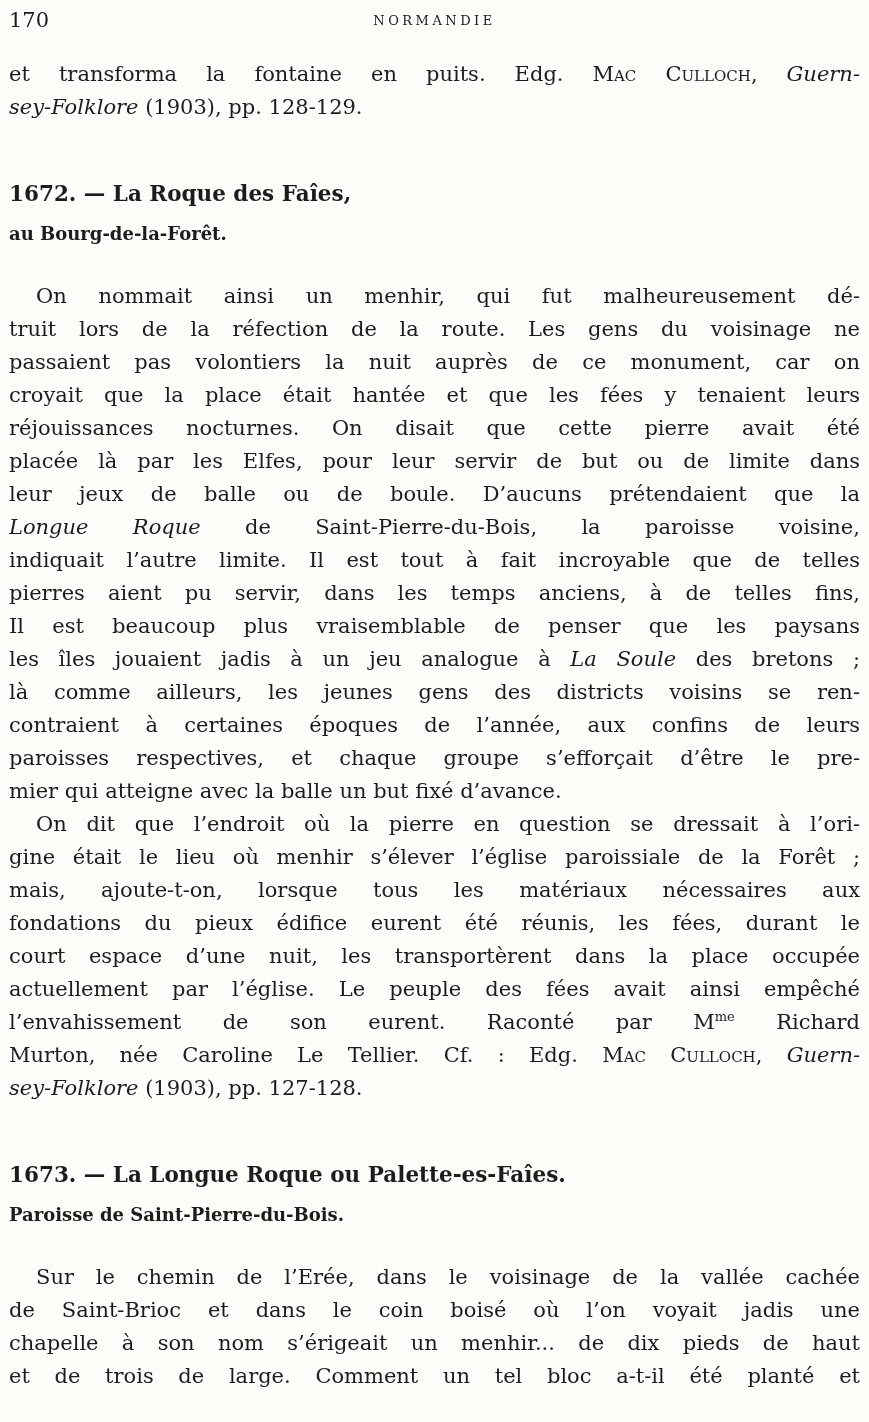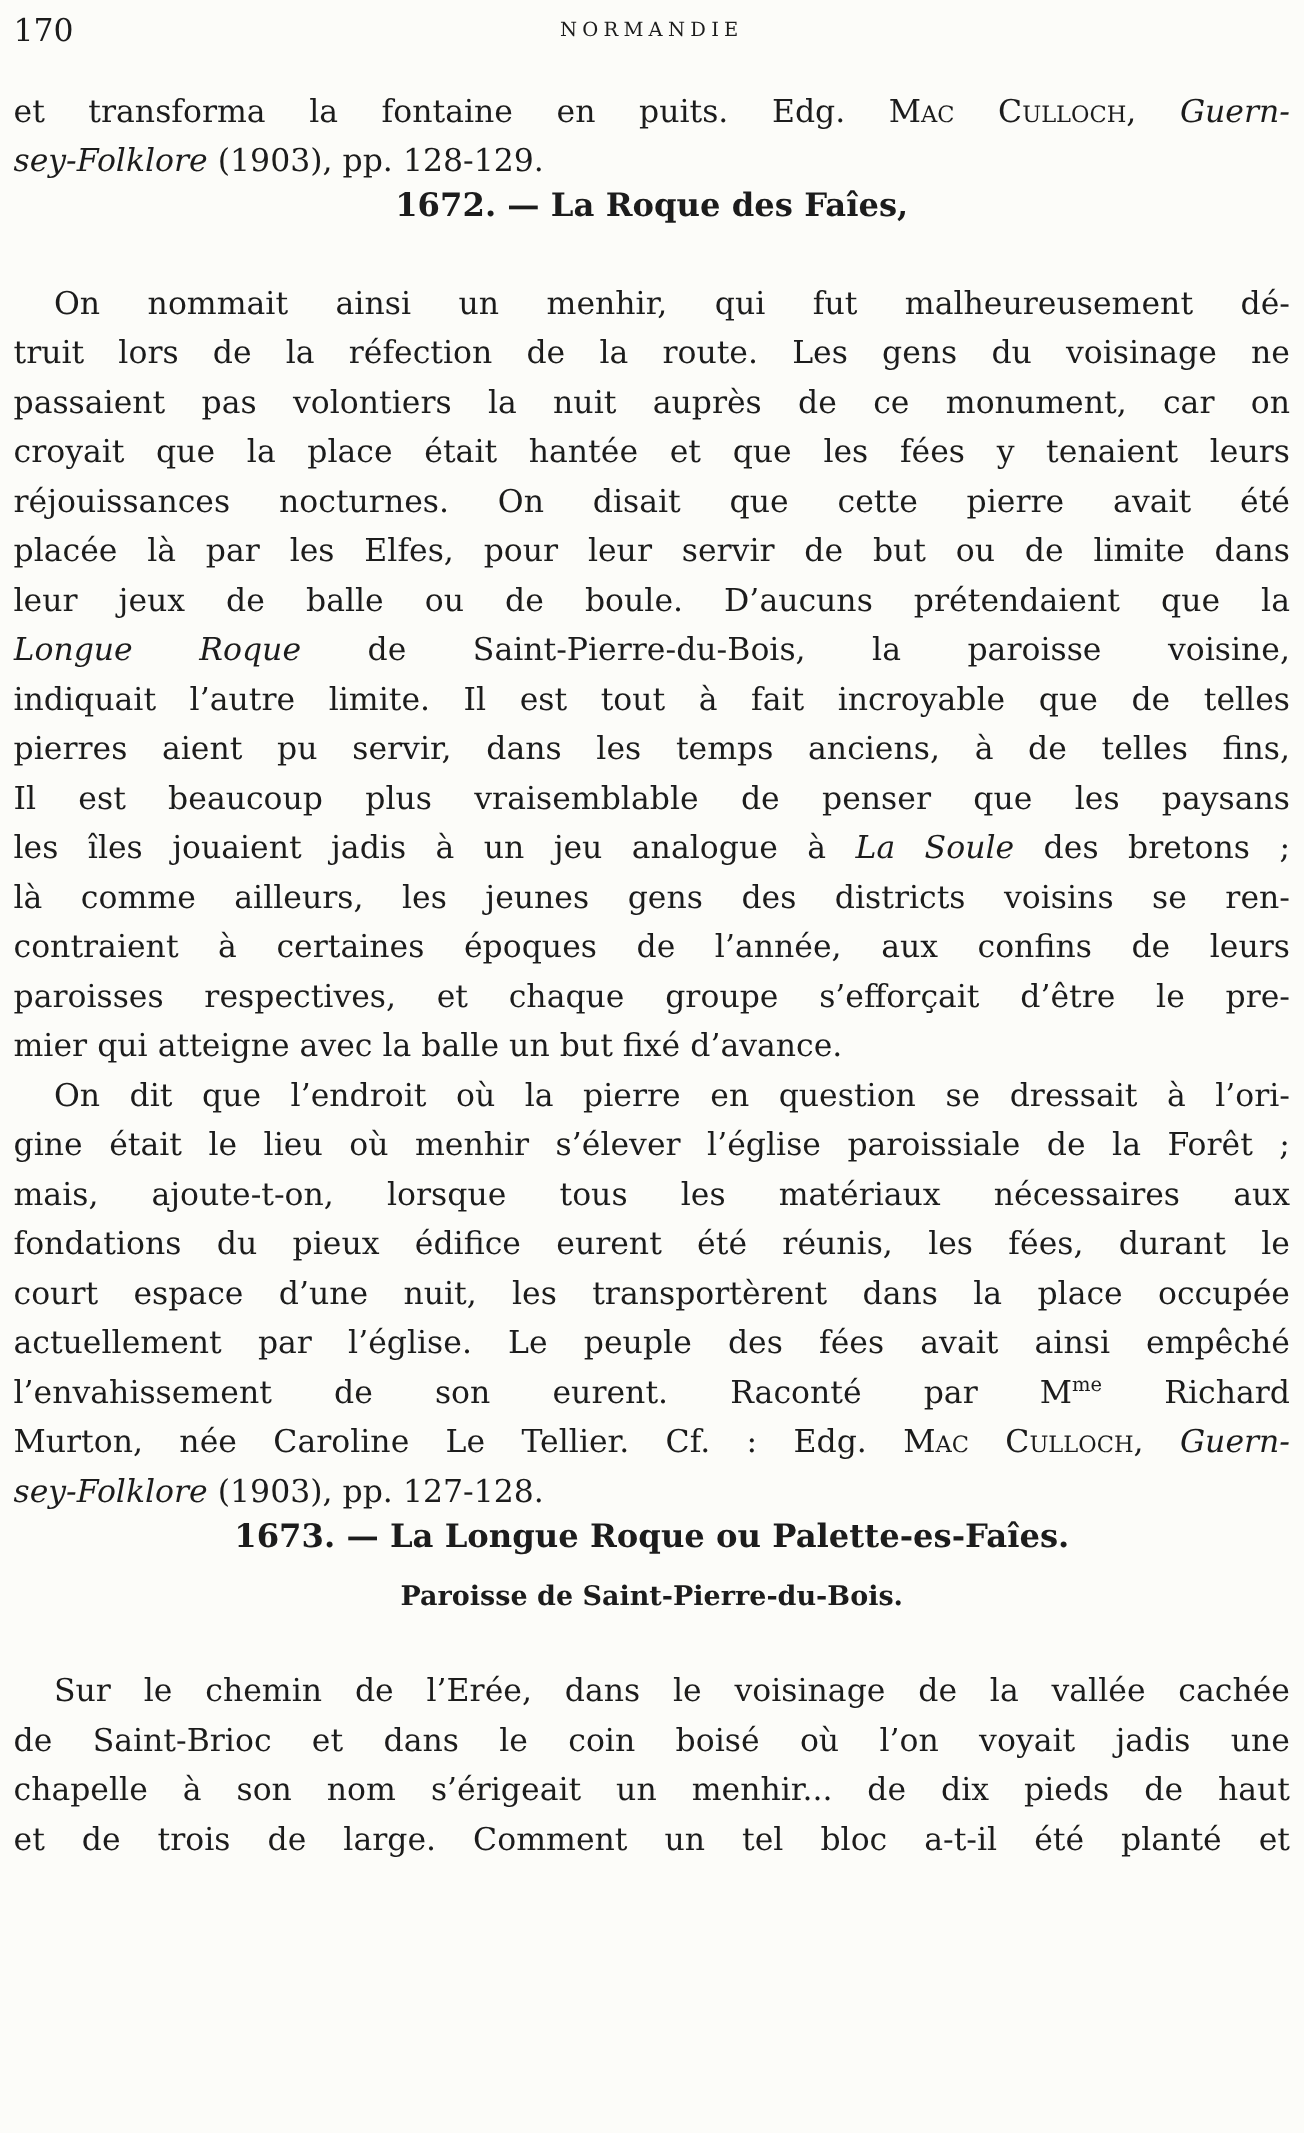--- a/index.html
+++ b/index.html
@@ -41,21 +41,21 @@
     overflow: hidden;
   }
   .line.end { text-align-last: left; }
   .paragraph.indent .line:first-child { text-indent: 27px; }
 
   .s-i  { font-style: italic; }
   .s-sc { font-variant: small-caps; }
   .s-sup { vertical-align: super; font-size: 0.62em; line-height: 0; }
 
   .section-heading {
-    text-align: center;
+    margin-top: 56px;
     margin-bottom: 34px;
   }
   .heading-title {
     font-weight: bold;
     font-size: 21.5px;
     line-height: 28px;
   }
   .heading-subtitle {
     font-weight: bold;
     font-size: 18px;
@@ -71,20 +71,21 @@
     <span class="page-number">170</span>
     <div class="running-title">NORMANDIE</div>
   </div>
   <div class="page-body">
       <div class="paragraph">
         <div class="line"><span>et transforma la fontaine en puits.  Edg. </span><span class="s-sc">Mac Culloch</span><span>, </span><span class="s-i">Guern-</span></div>
         <div class="line end"><span class="s-i">sey-Folklore</span><span> (1903), pp. 128-129.</span></div>
       </div>
       <div class="section-heading">
         <div class="heading-title">1672. — La Roque des Faîes,</div>
+        <div class="heading-subtitle">au Bourg-de-la-Forêt.</div>
       </div>
       <div class="paragraph indent">
         <div class="line"><span>On nommait ainsi un menhir, qui fut malheureusement dé-</span></div>
         <div class="line"><span>truit lors de la réfection de la route. Les gens du voisinage ne</span></div>
         <div class="line"><span>passaient pas volontiers la nuit auprès de ce monument, car on</span></div>
         <div class="line"><span>croyait que la place était hantée et que les fées y tenaient leurs</span></div>
         <div class="line"><span>réjouissances nocturnes. On disait que cette pierre avait été</span></div>
         <div class="line"><span>placée là par les Elfes, pour leur servir de but ou de limite dans</span></div>
         <div class="line"><span>leur jeux de balle ou de boule. D’aucuns prétendaient que la</span></div>
         <div class="line"><span class="s-i">Longue Roque</span><span> de Saint-Pierre-du-Bois, la paroisse voisine,</span></div>

